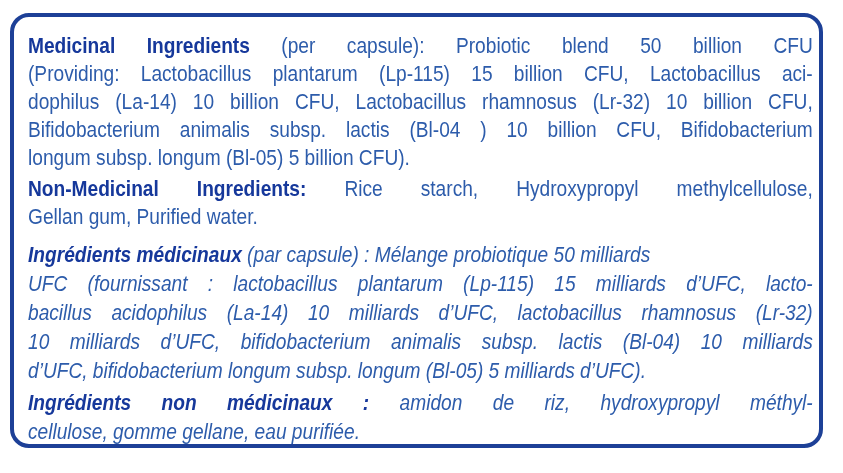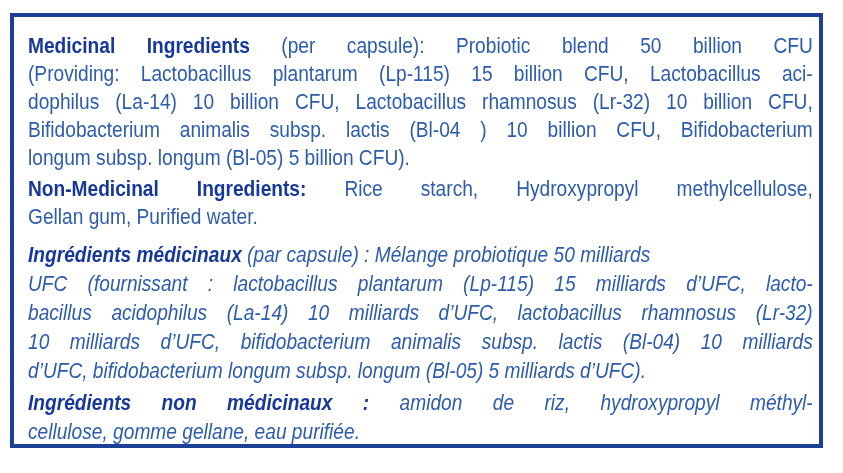--- a/index.html
+++ b/index.html
@@ -50,21 +50,21 @@
     text-align-last: justify;
   }
   .lead {
     font-weight: bold;
   }
 </style>
 </head>
 <body>
 
 <div class="canvas">
-  <div class="panel" id="panel" style="border-color: rgb(29, 64, 151); background: rgb(255, 255, 255);">
+  <div class="panel" id="panel" style="border-color: rgb(29, 64, 151); background: rgb(255, 255, 255); border-radius: 19px;">
     <div class="content" id="content">
         <div class="para">
           <div class="line just" style="color: rgb(45, 92, 171);"><span class="lead" style="color: rgb(22, 56, 155);">Medicinal Ingredients</span><span> (per capsule): Probiotic blend 50 billion CFU</span></div>
           <div class="line just" style="color: rgb(45, 92, 171);"><span>(Providing: Lactobacillus plantarum (Lp-115) 15 billion CFU, Lactobacillus aci-</span></div>
           <div class="line just" style="color: rgb(45, 92, 171);"><span>dophilus (La-14) 10 billion CFU, Lactobacillus rhamnosus (Lr-32) 10 billion CFU,</span></div>
           <div class="line just" style="color: rgb(45, 92, 171);"><span>Bifidobacterium animalis subsp. lactis (Bl-04 ) 10 billion CFU, Bifidobacterium</span></div>
           <div class="line" style="color: rgb(45, 92, 171);"><span>longum subsp. longum (Bl-05) 5 billion CFU).</span></div>
         </div>
         <div class="para">
           <div class="line just" style="color: rgb(45, 92, 171);"><span class="lead" style="color: rgb(22, 56, 155);">Non-Medicinal Ingredients:</span><span> Rice starch, Hydroxypropyl methylcellulose,</span></div>

